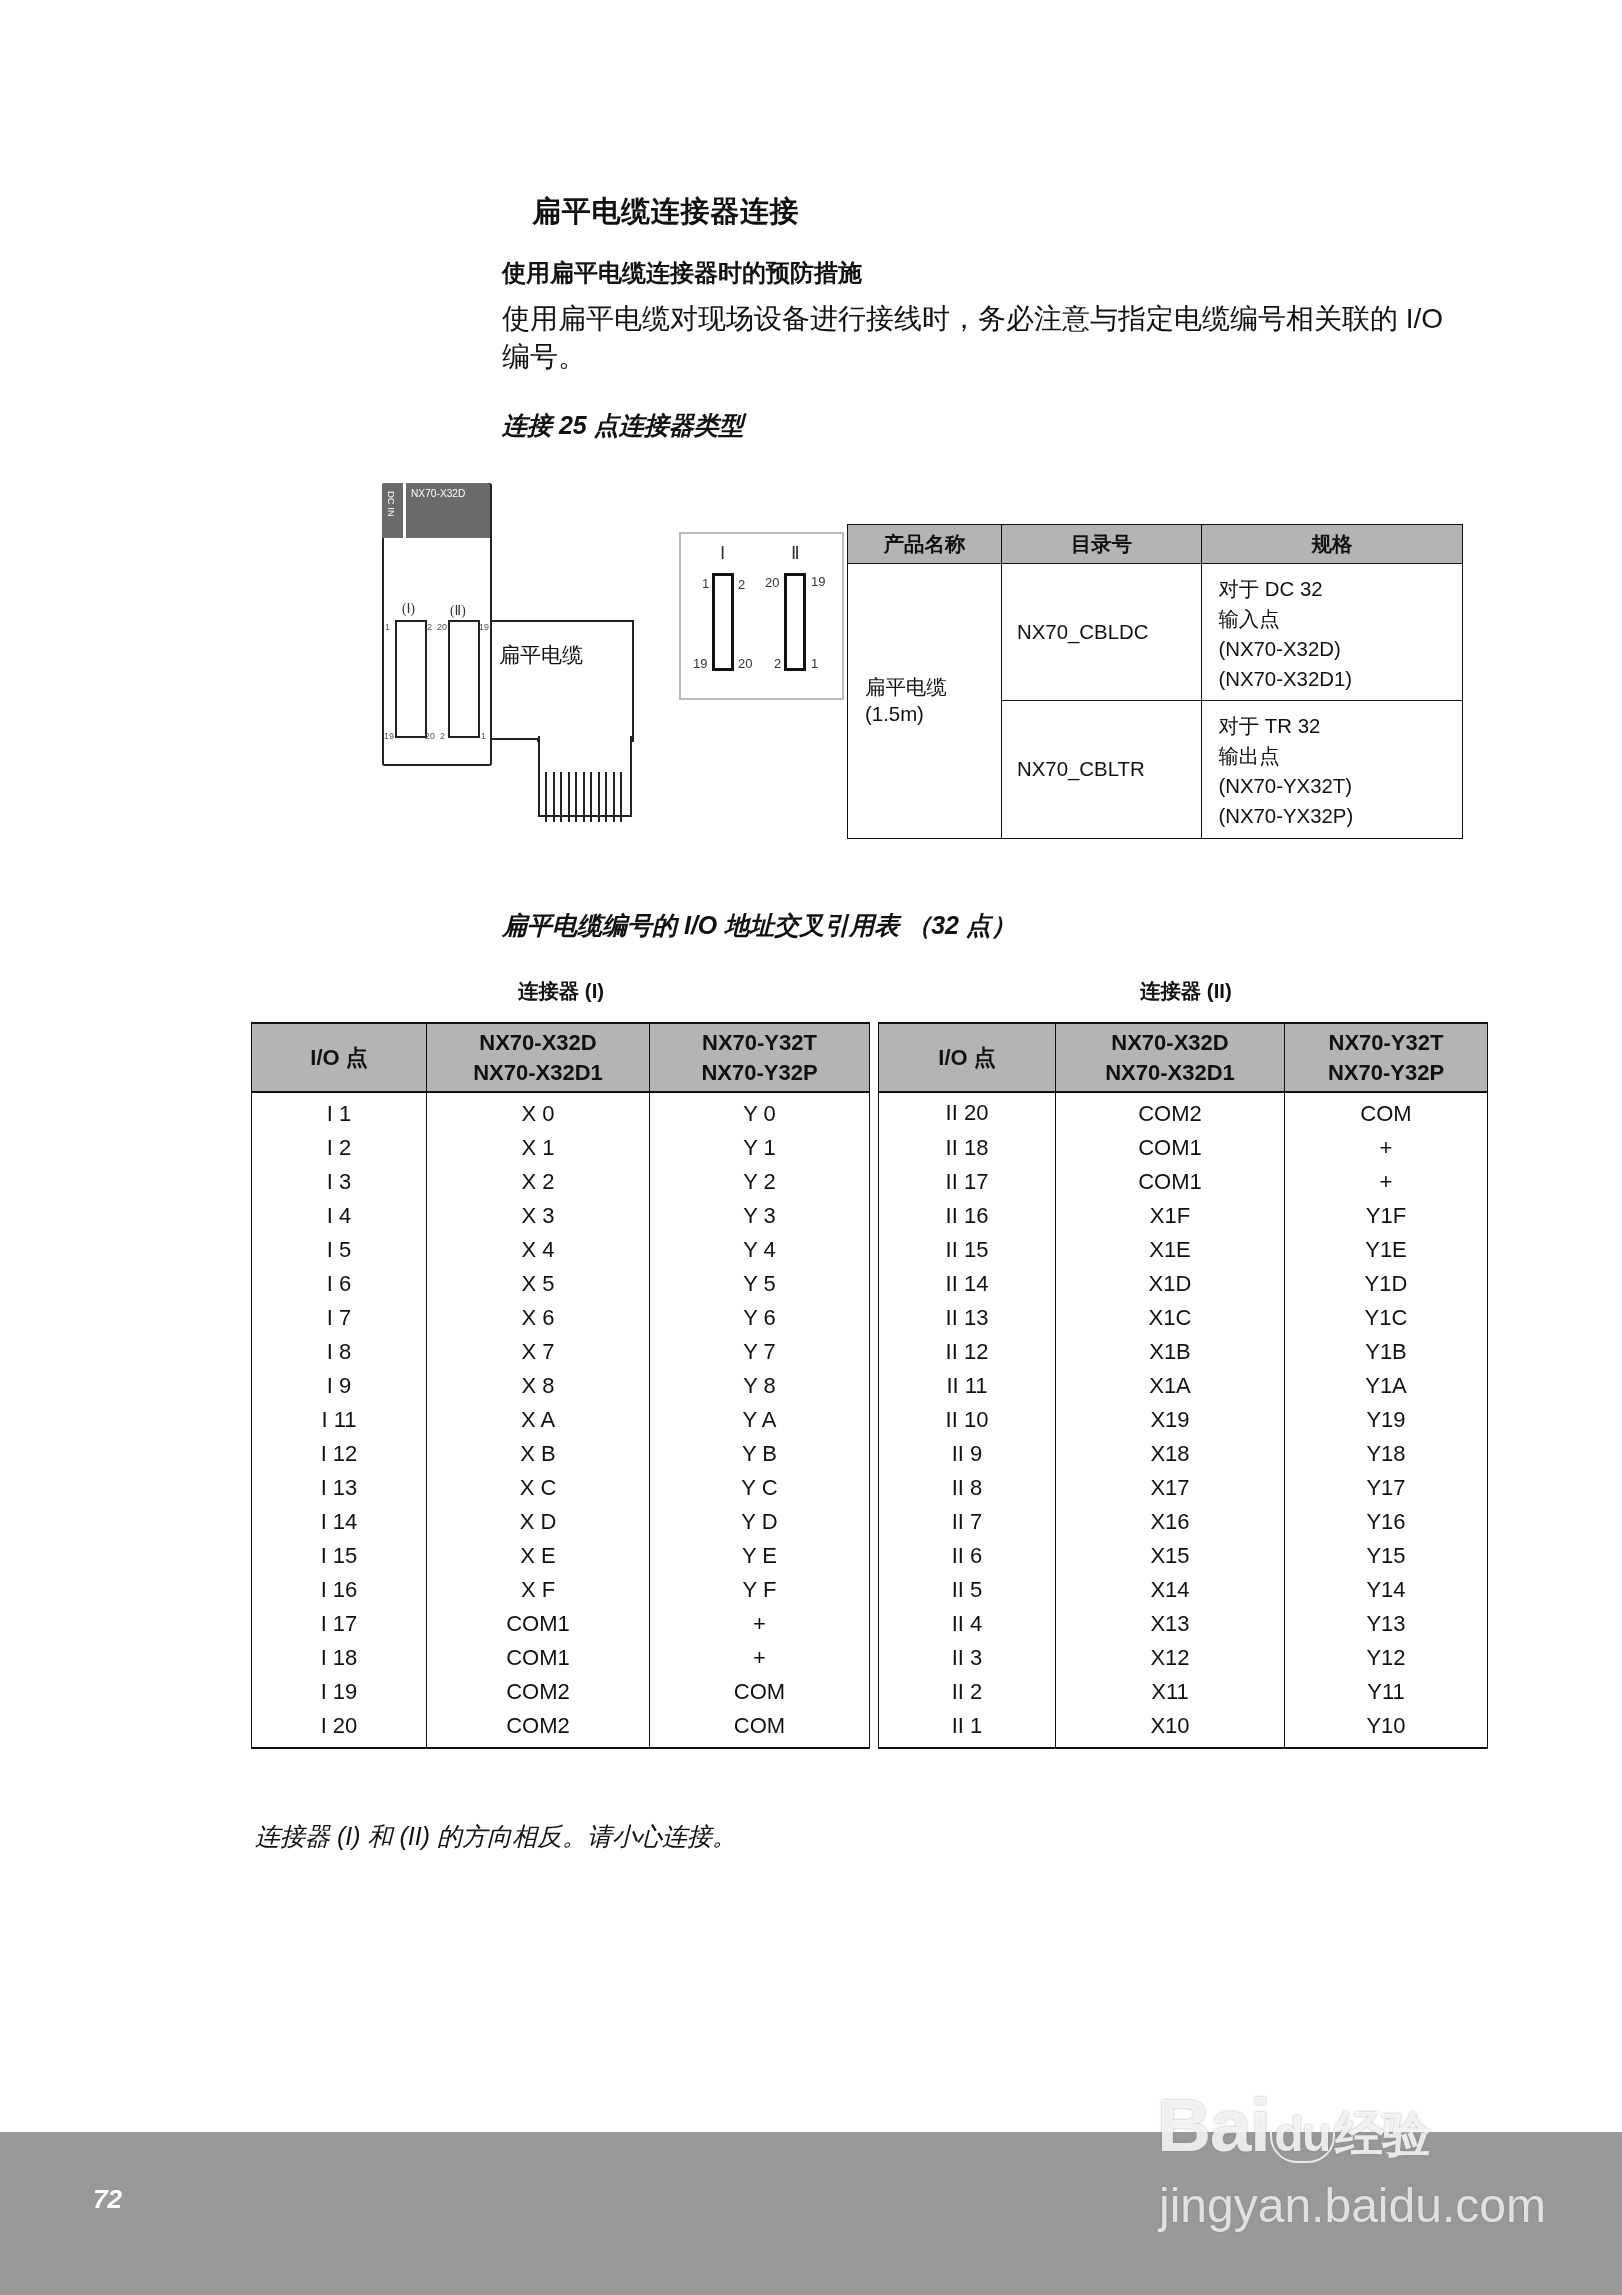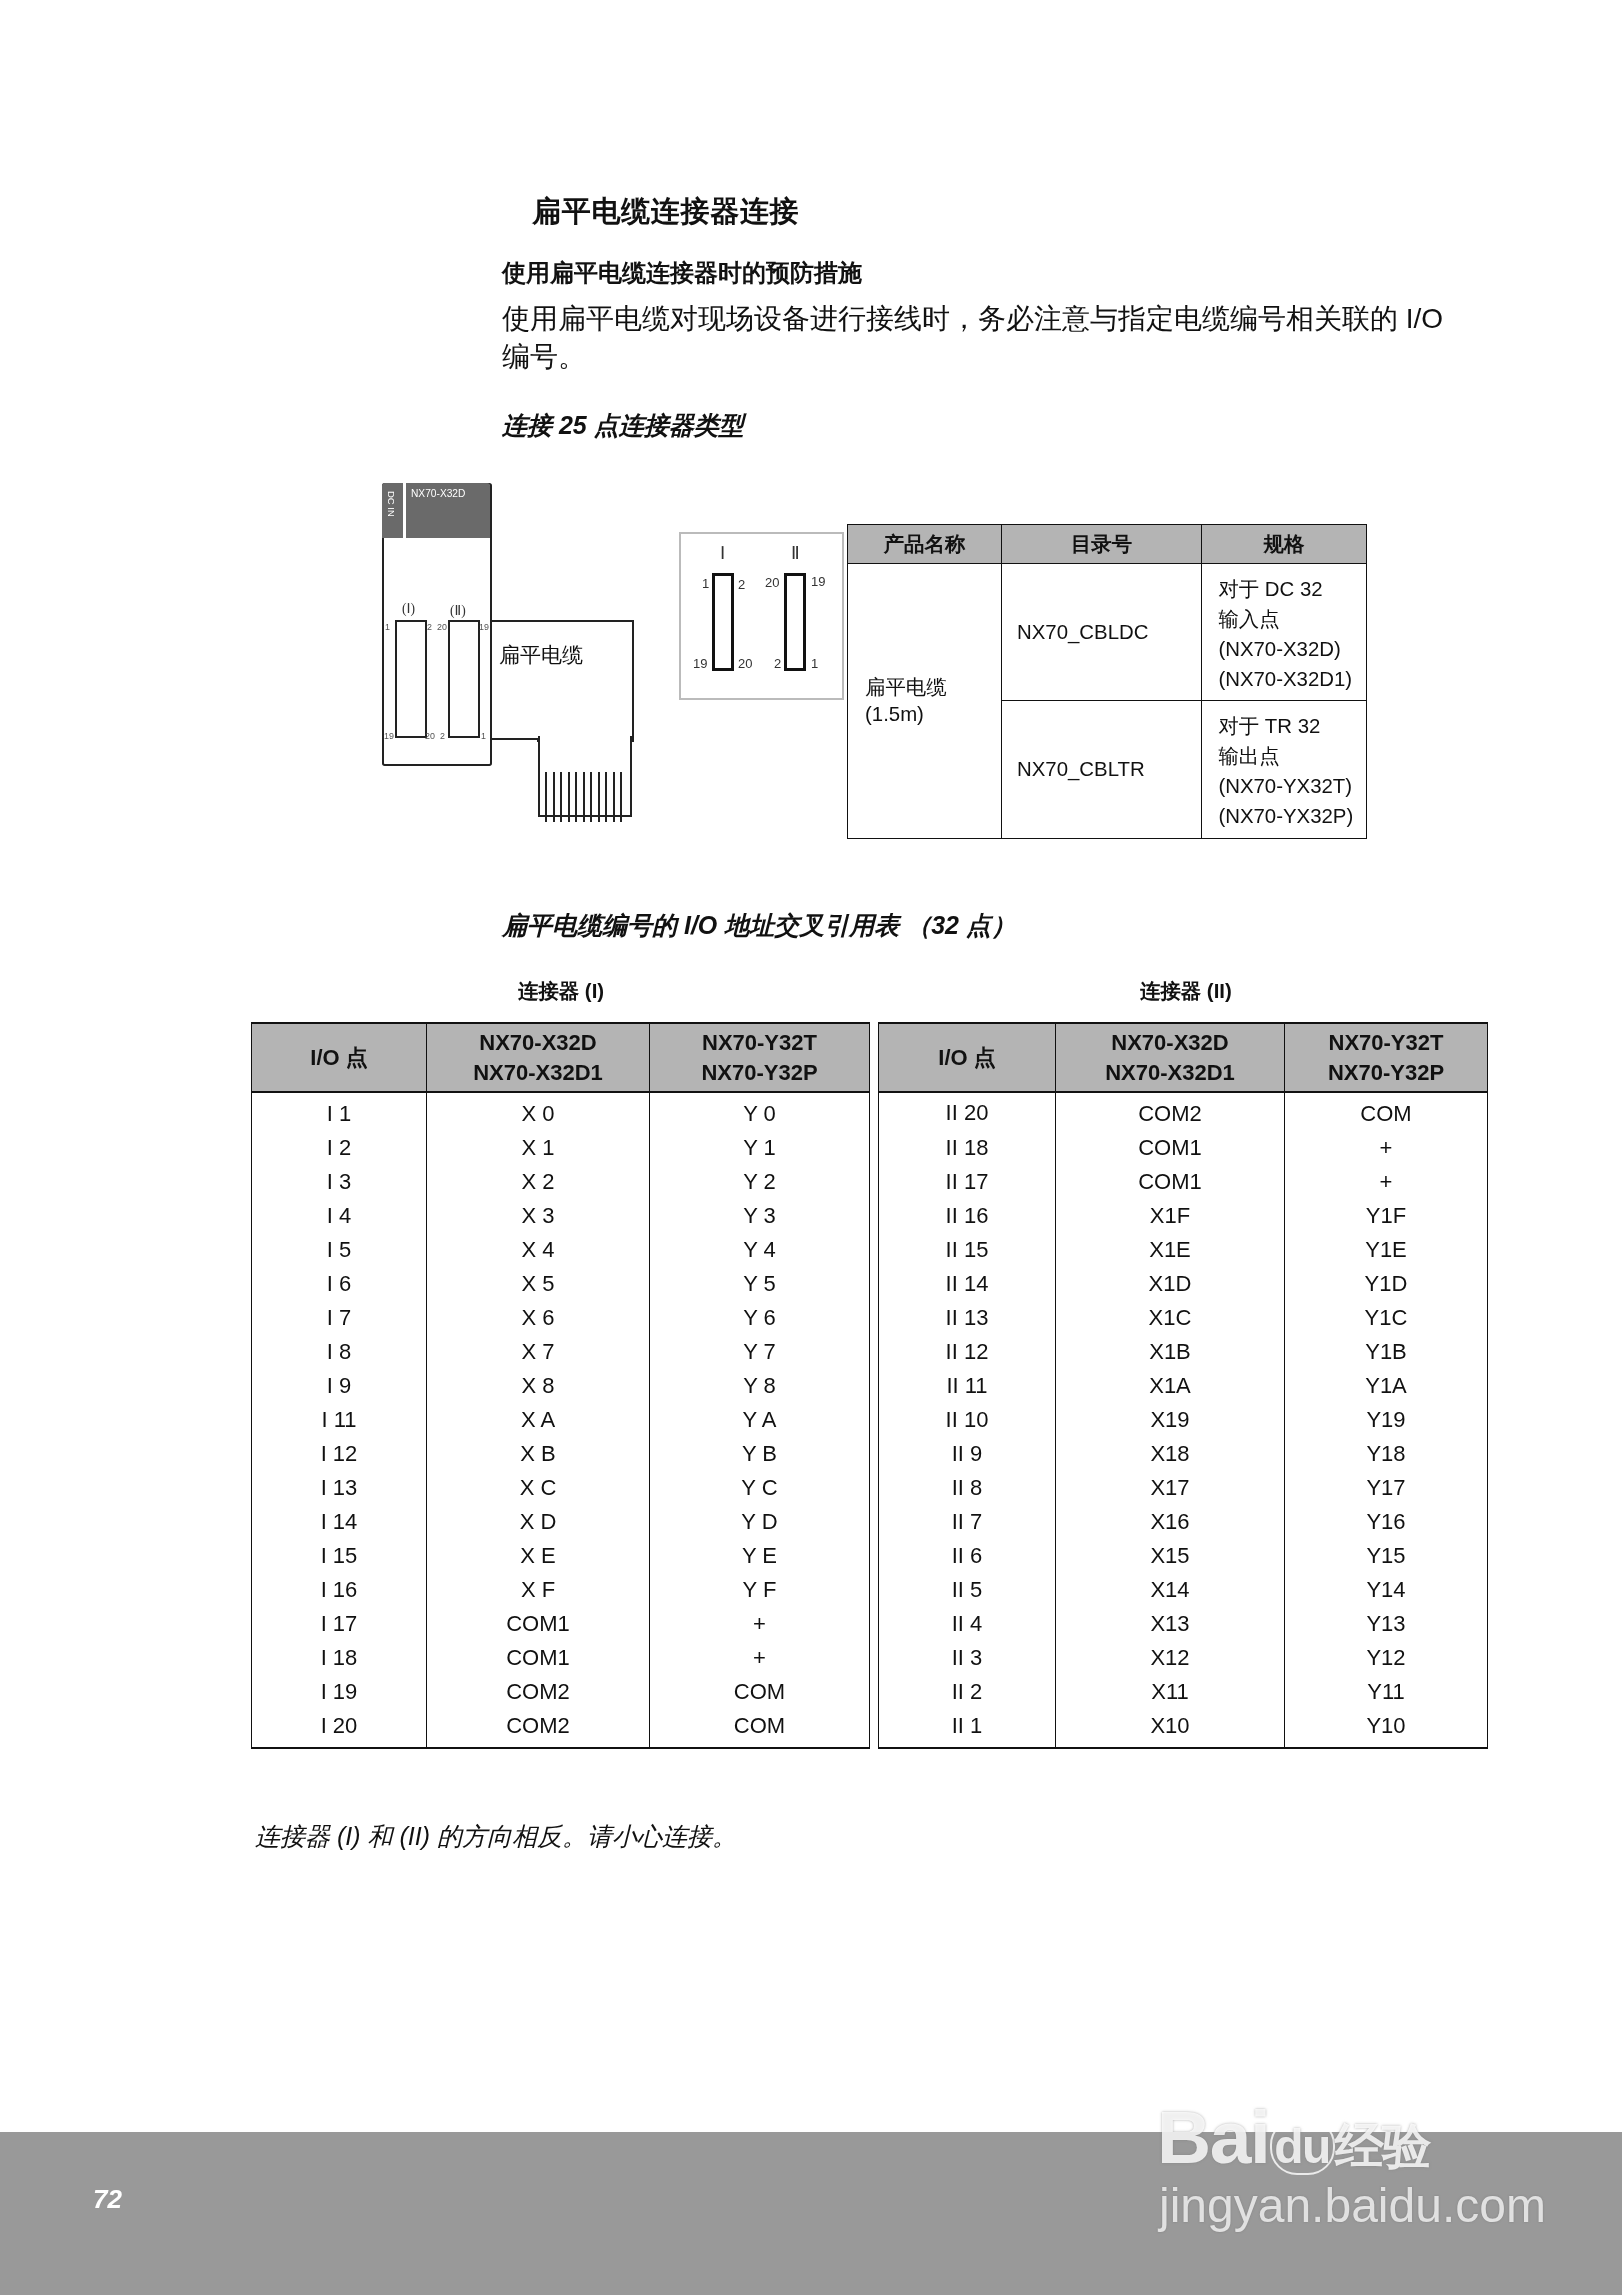--- a/index.html
+++ b/index.html
@@ -28,21 +28,21 @@
   .wire { width: 2px; background: #222; }
 
   
   .frontbox { left: 679px; top: 532px; width: 161px; height: 164px; border: 2.7px solid #bbb; background: #fff; }
   .fv-roman { font-family: "Liberation Serif", serif; font-size: 17.7px; color: #333; }
   .fv-rect { border: 3.4px solid #111; background: #fff; }
   .fv-pin { font-size: 13px; color: #333; }
 
   
   table { border-collapse: collapse; }
-  .ptable { left: 847px; top: 524px; width: 520px; }
+  .ptable { left: 847px; top: 524px; width: 616px; }
   .ptable td, .ptable th { border: 1.4px solid #111; font-size: 20.4px; vertical-align: top; padding: 0; }
   .ptable th { background: #b4b4b4; height: 38px; font-weight: bold; vertical-align: middle; text-align: center; border-width: 1.4px; }
   .ptable td.cell-name { width: 136px; vertical-align: middle; padding: 0 0 0 17px; line-height: 27px; }
   .ptable td.cell-cat { width: 184px; vertical-align: middle; padding-left: 15px; }
   .ptable td.cell-spec { padding: 9.5px 0 6.8px 16.4px; line-height: 30px; }
 
   .xref-title { left: 502px; top: 909px; font-size: 25px; font-weight: bold; font-style: italic; }
   .conn-title { font-size: 20.4px; font-weight: bold; }
 
   
@@ -50,21 +50,21 @@
   .io th, .io td { font-size: 22px; text-align: center; }
   .io th { background: #b4b4b4; font-weight: bold; border-left: 1.4px solid #111; border-right: 1.4px solid #111; border-top: 2.7px solid #111; border-bottom: 2.7px solid #111; height: 67px; line-height: 30px; padding: 0; }
   .io td { border-left: 1.4px solid #111; border-right: 1.4px solid #111; height: 34px; padding: 0; }
   .io tr:last-child td { border-bottom: 2.7px solid #111; padding-bottom: 4.1px; }
   .io th:first-child, .io td:first-child { border-left-width: 1.4px; }
 
   .note { left: 255px; top: 1820px; font-size: 25px; font-style: italic; }
 
   .footer { left: 0; top: 2132px; width: 1622px; height: 164px; background: #999999; }
   .pagenum { left: 93px; top: 2184px; font-size: 26px; font-weight: bold; font-style: italic; color: #fff; }
-  .wm-logo { left: 1157px; top: 2082px; font-size: 75px; font-weight: bold; color: rgba(255,255,255,0.82); letter-spacing: -1.4px; text-shadow: 0 0 2.7px rgba(120,120,120,0.6); margin-top: 12px; }
+  .wm-logo { left: 1157px; top: 2082px; font-size: 75px; font-weight: bold; color: rgba(255,255,255,0.82); letter-spacing: -1.4px; text-shadow: 0 0 2.7px rgba(120,120,120,0.6); }
   .wm-url { left: 1159px; top: 2178px; font-size: 48px; color: rgba(235,235,235,0.9); text-shadow: 0 0 2px rgba(100,100,100,0.5); }
   .paw { border: 2px solid rgba(255,255,255,0.75); border-radius: 50%; }
 </style>
 </head>
 <body>
 
 <div class="abs h1">扁平电缆连接器连接</div>
 <div class="abs h2">使用扁平电缆连接器时的预防措施</div>
 <div class="abs para">使用扁平电缆对现场设备进行接线时，务必注意与指定电缆编号相关联的 I/O 编号。</div>
 <div class="abs sub-italic">连接 25 点连接器类型</div>

